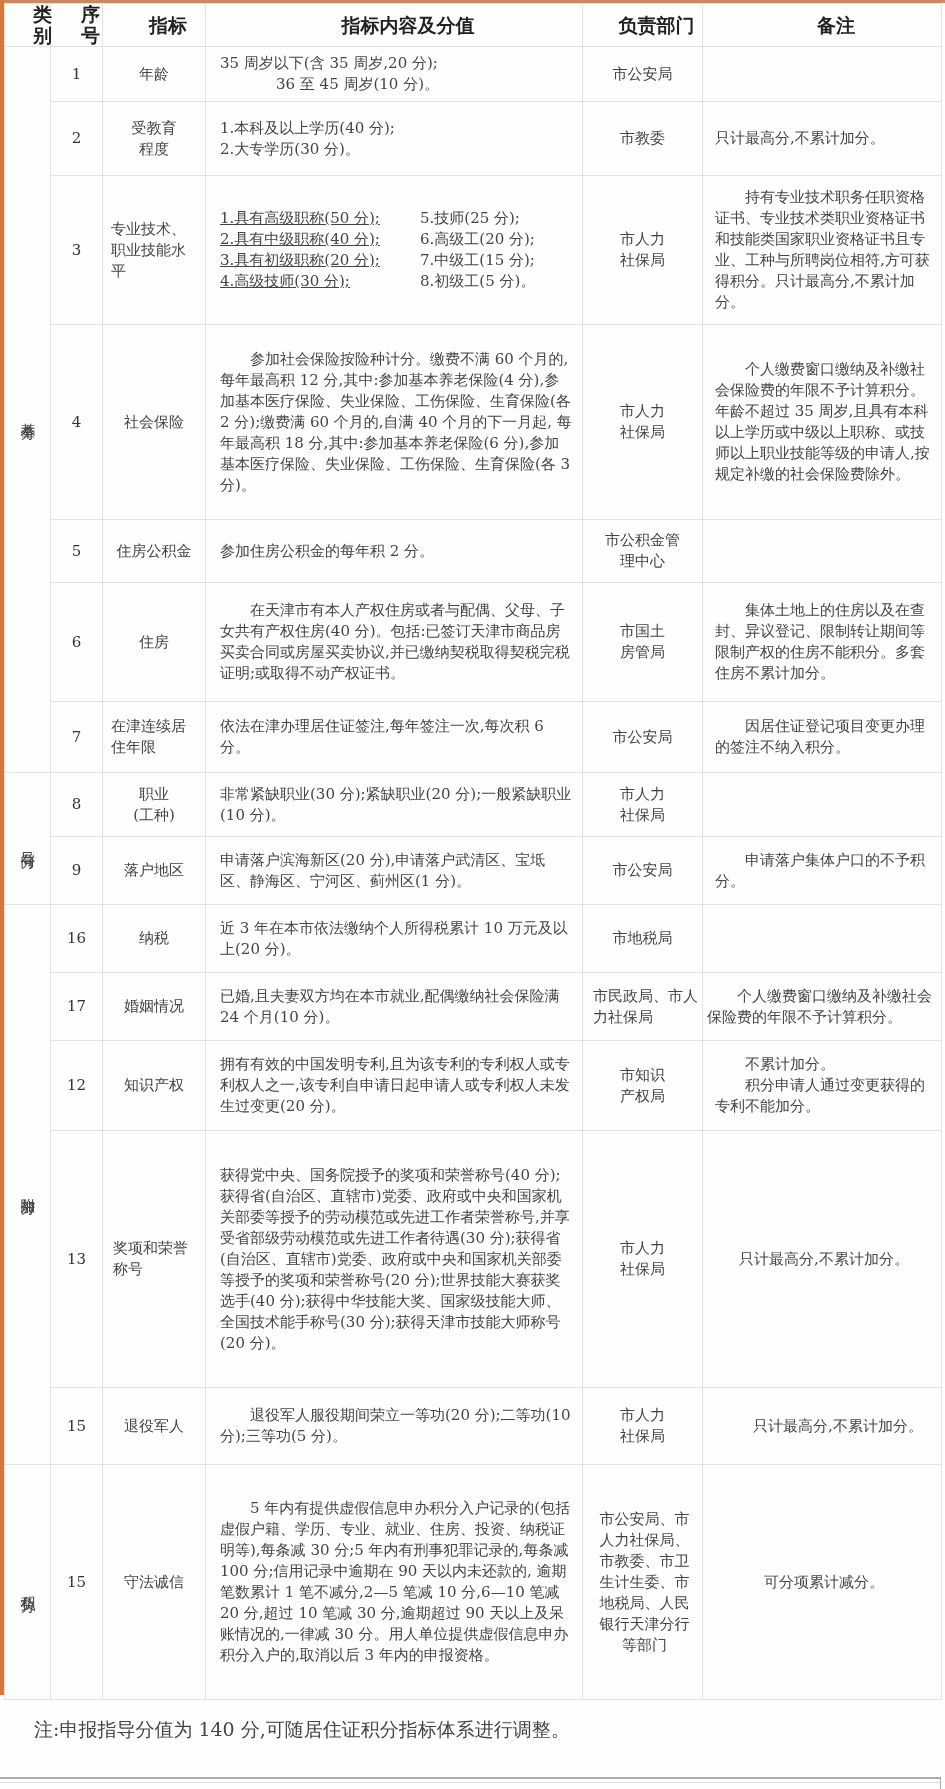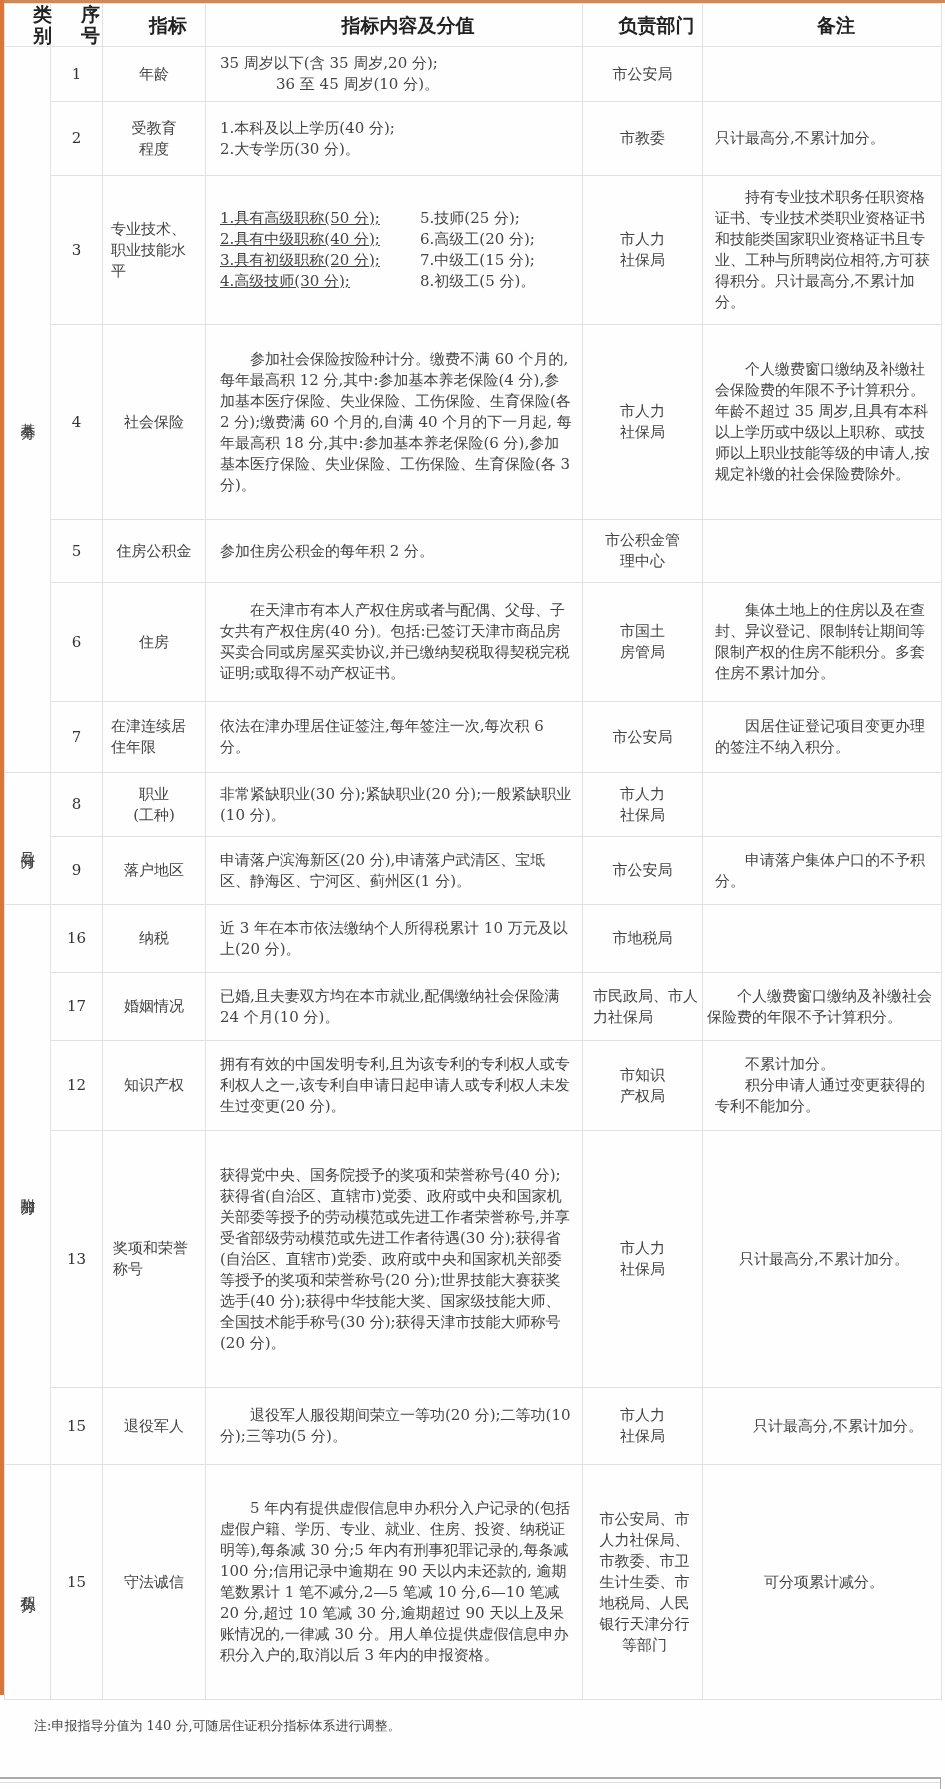--- a/index.html
+++ b/index.html
@@ -16,21 +16,21 @@
   .ind { text-align:center; padding:0 6px !important; color:#444;margin-top:28px; }
   .ind.left { text-align:left; }
   .content { text-align:left; padding:6px 10px 6px 14px !important; color:#444;margin-top:44px; }
   .dept { text-align:center; padding:0 6px !important; color:#444; }
   .note { text-align:left; padding:6px 8px 6px 12px !important; color:#444; }
   .note.center { text-align:center; }
   .indent { text-indent:2em; }
   .two-col { display:flex; }
   .two-col .c1 { width:200px;text-decoration:underline; }
   .two-col div div { white-space:nowrap; }
-  .footnote { position:absolute; left:34px; top:1717px; font-size:13px; color:#444; }
+  .footnote { position:absolute; left:34px; top:1717px; font-size:19px; color:#444; }
   .bottomline { position:absolute; left:0; top:1777px; width:941px; height:3px; border-top:2px solid #aaa; border-bottom:1px solid #ddd; }
   .bottomright { position:absolute; left:940px; top:1777px; width:1px; height:12px; background:#aaa; }
 </style>
 </head>
 <body>
 
 <div class="topbar"></div>
 <div class="leftbar"></div>
 
 <table class="grid">

